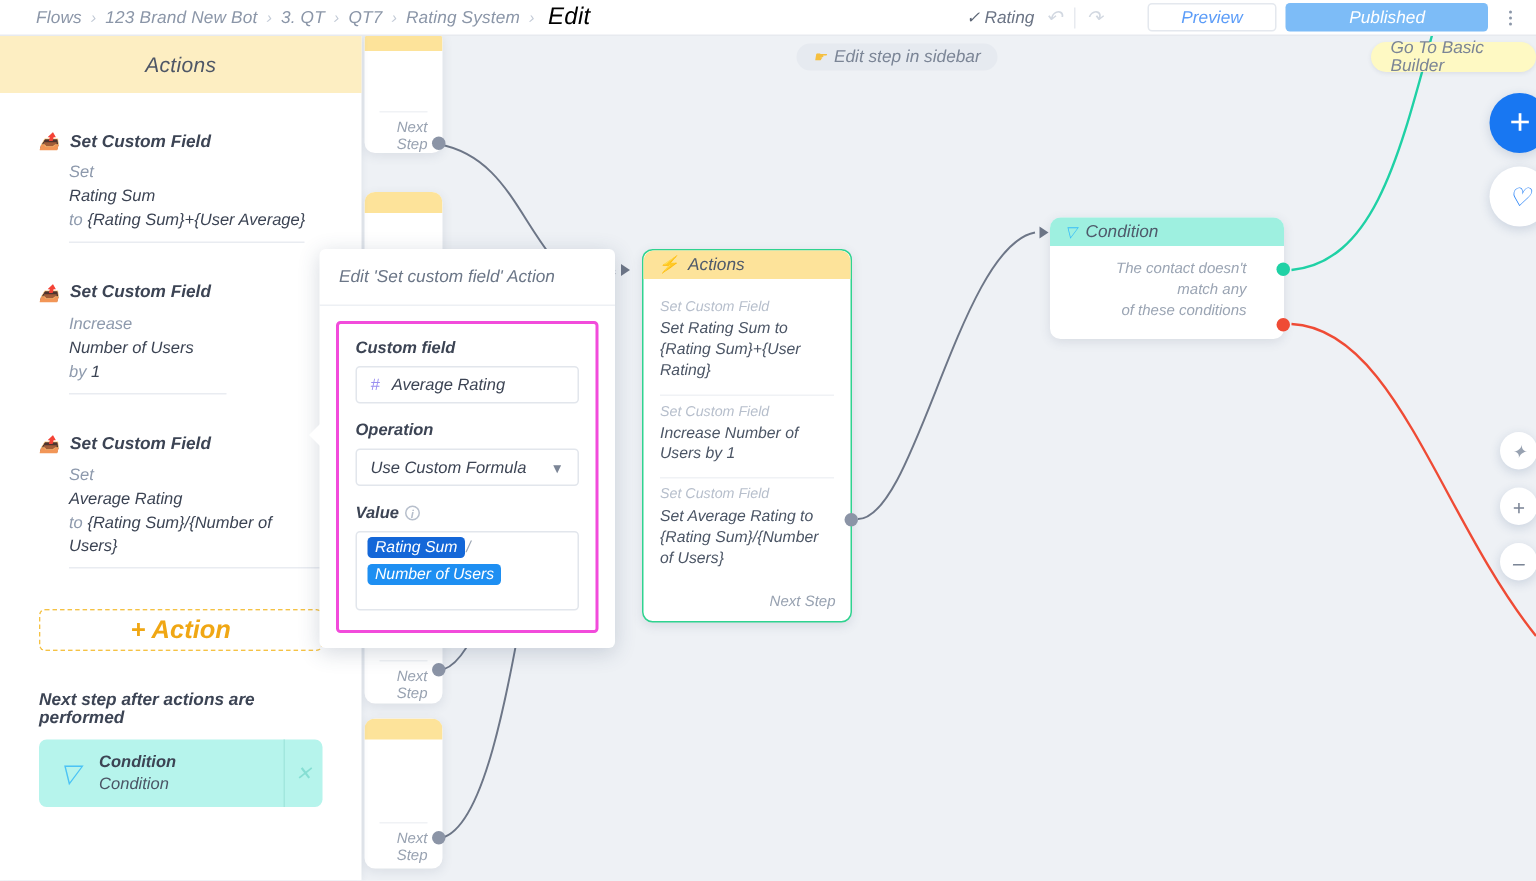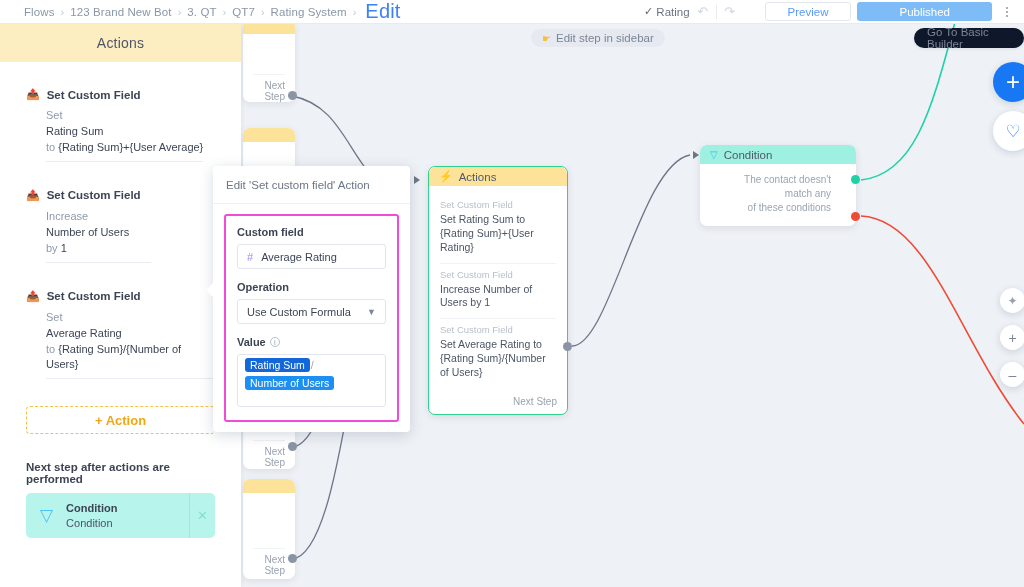--- a/index.html
+++ b/index.html
@@ -2,31 +2,31 @@
 <html><head>
 <meta charset="utf-8">
 <style>
   * { box-sizing: border-box; margin: 0; padding: 0; }
   html, body {
     width: 1024px; height: 587px;
     font-family: "Liberation Sans", sans-serif;
     background: #eef1f5;
     overflow: hidden;
   }
-  #app { position: relative; width: 1024px; height: 587px; }
+  #app { position: relative; width: 1024px; height: 587px; font-style: italic; }
 
   
   .topbar {
     position: absolute; top: 0; left: 0; width: 1024px; height: 24px;
     background: #ffffff; border-bottom: 1px solid #e7eaef;
     display: flex; align-items: center; z-index: 60;
   }
   .crumbs { display: flex; align-items: center; margin-left: 24px; gap: 6px; }
   .crumb { font-size: 11.5px; color: #8b96a8; letter-spacing: .1px; }
-  .crumb.cur { font-size: 20px; color: #3b82f6; margin-left: 3px; letter-spacing: .2px; }
+  .crumb.cur { font-size: 16px; color: #000000; margin-left: 3px; letter-spacing: .2px; }
   .csep { font-size: 11px; color: #c2cad6; }
   .tb-right { margin-left: auto; display: flex; align-items: center; height: 100%; padding-right: 6px; }
   .saved { font-size: 11.5px; color: #6b7485; display: flex; align-items: center; gap: 3px; }
   .saved .chk { color: #5c6675; font-size: 11px; }
   .undo, .redo {
     width: 26px; height: 24px; display: flex; align-items: center; justify-content: center;
     color: #d2d8e1; font-size: 13px;
   }
   .vbar { width: 1px; height: 14px; background: #e7eaef; }
   .btn-preview {
@@ -51,21 +51,21 @@
     background: #eef1f5; overflow: hidden;
   }
   .canvas svg.edges { position: absolute; inset: 0; width: 1024px; height: 563px; }
 
   .pill-float {
     position: absolute; background: #e6eaf0; border-radius: 12px;
     height: 18px; display: flex; align-items: center; gap: 5px;
     padding: 0 11px; font-size: 11.5px; color: #7b8596;
   }
   .pill-white {
-    position: absolute; background: #0f172a; border-radius: 12px;
+    position: absolute; background: #fef9c3; border-radius: 12px;
     height: 20px; display: flex; align-items: center; justify-content: center;
     padding: 0 13px; font-size: 11.5px; color: #7b8596;
     box-shadow: 0 1px 3px rgba(50,70,100,.10);
   }
 
   
   .node {
     position: absolute; background: #fff; border-radius: 7px;
     box-shadow: 0 2px 7px rgba(60,80,110,.13);
   }
@@ -130,21 +130,21 @@
   .act { margin-bottom: 27px; }
   .act-title { display: flex; align-items: center; gap: 7px; font-size: 11.5px; font-weight: 700; color: #3c4454; }
   .act-lines { margin: 7px 0 0 20px; padding-bottom: 5px; border-bottom: 1px solid #e9ecf1; display: inline-block; min-width: 105px; }
   .ln { font-size: 11px; line-height: 1.45; color: #4b5565; }
   .ln .k { color: #8e9aad; }
   .ln .v { color: #3c4454; }
 
   .add-action {
     margin: 2px 26px 0; height: 28px; border: 1px dashed #f5c244; border-radius: 4px;
     display: flex; align-items: center; justify-content: center;
-    color: #f0a714; font-size: 13px; font-weight: 700;
+    color: #f0a714; font-size: 17px; font-weight: 700;
   }
   .nxt-lbl { margin: 27px 26px 8px; font-size: 11.5px; font-weight: 700; color: #3c4454; }
   .cond-card {
     margin: 0 26px; height: 45px; background: #b6f4ec; border-radius: 5px;
     display: flex; align-items: center; padding: 0 14px; gap: 13px; position: relative;
   }
   .cond-card .ctxt .t1 { font-size: 11px; color: #3c4454; font-weight: 700; line-height: 1.35; }
   .cond-card .ctxt .t2 { font-size: 11px; color: #4b5565; line-height: 1.35; }
   .cond-x { position: absolute; right: 0; top: 0; bottom: 0; width: 26px;
     border-left: 1px solid #a2e7de; display: flex; align-items: center; justify-content: center;

